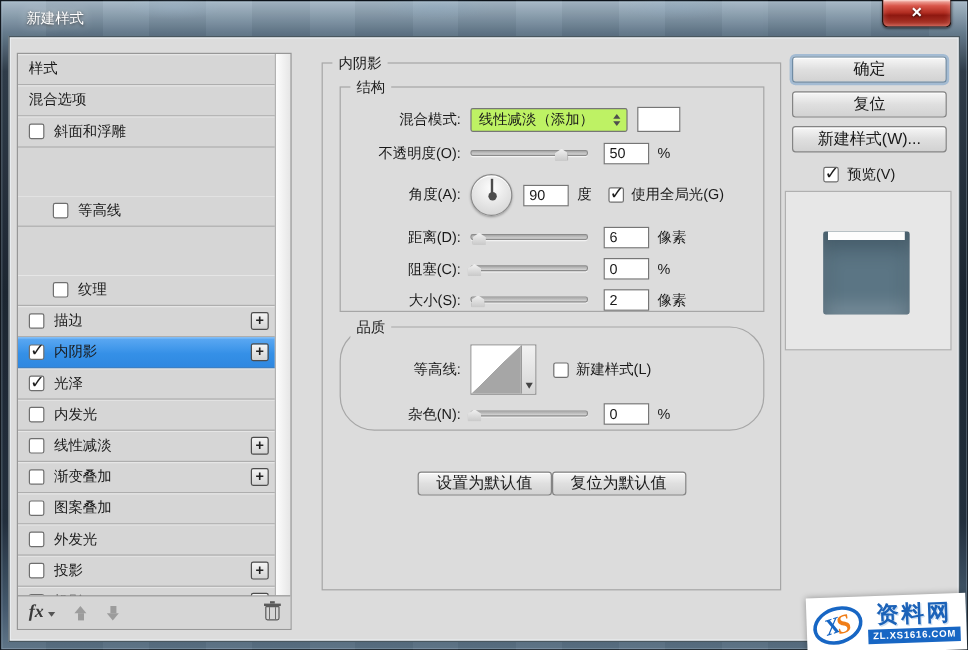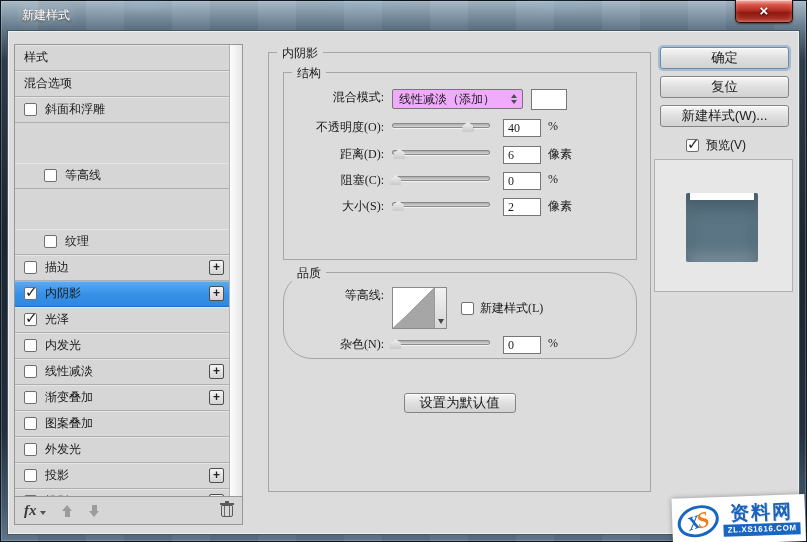--- a/index.html
+++ b/index.html
@@ -84,23 +84,23 @@
 .btn { display:block; border:1px solid #848484; border-radius:3px; text-align:center;
   background: linear-gradient(180deg,#f7f7f7,#dfdfdf 50%,#d2d2d2);
   box-shadow: inset 0 1px 0 #fff; cursor:pointer; color:#1a1a1a; }
 .btn.default-focus { box-shadow: 0 0 0 2px rgba(125,165,205,.6), inset 0 1px 0 #fff; border-color:#6f8ba3; }
 
 .fieldset { position:absolute; border:1px solid #a6a6a6; }
 .fieldset > .legend { position:absolute; top:-8px; left:8px; background:#dcdcdc; padding:0 5px; white-space:nowrap; }
 .fs-main { left:260px; top:21px; width:383px; height:440px; }
 .fs-structure { left:14px; right:13px; top:19px; height:188px; }
 .fs-quality { left:14px; right:13px; top:219px; height:87px;border-radius:29px; }
-.row { display:flex; margin:0 0 0 6px;font-family:Liberation Serif, serif; }
+.row { display:flex; align-items:center; margin:0 0 0 6px; }
 .rlabel { width:94px; text-align:right; margin-right:8px; flex:none; white-space:nowrap; }
-.dropdown { width:131px; height:20px; background:#f0abfc; border:1px solid #767676; border-radius:2px;
+.dropdown { width:131px; height:20px; background:#bef264; border:1px solid #767676; border-radius:2px;
   display:flex; align-items:center; padding-left:6px; cursor:pointer; }
 .dd-text { white-space:nowrap; }
 .spin { margin-left:auto; margin-right:5px; display:flex; flex-direction:column; gap:2px; }
 .spin::before { content:""; border:3.5px solid transparent; border-top:none; border-bottom:4.5px solid #4e4e4e; }
 .spin::after  { content:""; border:3.5px solid transparent; border-bottom:none; border-top:4.5px solid #4e4e4e; }
 .swatch { width:36px; height:21px; background:#fff; border:1px solid #767676; margin-left:8px; cursor:pointer; }
 .dial { width:35px; height:35px; border-radius:50%; border:1px solid #8a8a8a; flex:none;
   background: radial-gradient(circle at 50% 32%, #fdfdfd, #cfcfcf); position:relative;
   box-shadow: 0 1px 2px rgba(0,0,0,.3), inset 0 1px 0 #fff; cursor:pointer; }
 .dial::before { content:""; position:absolute; left:16px; top:3px; width:2px; height:14px; background:#4b4b4b; }
@@ -243,24 +243,34 @@
           </div>
           <div class="swatch"></div>
         </div>
 
         <div class="row" style="margin-top:9px;">
           <span class="rlabel">不透明度(O):</span>
           <div class="slider">
               <div class="track"></div>
               <div class="thumb" style="left:77%"></div>
             </div>
-          <div class="valbox" style="margin-left:13px;">40</div>
+          <div class="valbox" style="margin-left:13px;">50</div>
           <span class="unit">%</span>
         </div>
 
+        <div class="row" style="margin-top:8px;">
+          <span class="rlabel">角度(A):</span>
+          <div class="dial"></div>
+          <div class="valbox" style="margin-left:9px;">90</div>
+          <span class="unit">度</span>
+          <span class="cb-inline">
+            <span class="pscb on"></span>
+            <span>使用全局光(G)</span>
+          </span>
+        </div>
 
         <div class="row" style="margin-top:9px;">
           <span class="rlabel">距离(D):</span>
           <div class="slider">
               <div class="track"></div>
               <div class="thumb" style="left:7%"></div>
             </div>
           <div class="valbox" style="margin-left:13px;">6</div>
           <span class="unit">像素</span>
         </div>
@@ -307,20 +317,21 @@
               <div class="track"></div>
               <div class="thumb" style="left:3%"></div>
             </div>
           <div class="valbox" style="margin-left:13px;">0</div>
           <span class="unit">%</span>
         </div>
       </div>
 
       <div class="defaults-row">
         <button class="btn">设置为默认值</button>
+        <button class="btn">复位为默认值</button>
       </div>
     </div>
 
     <button class="btn default-focus okbtn">确定</button>
     <button class="btn resetbtn">复位</button>
     <button class="btn newstylebtn">新建样式(W)...</button>
     <span class="preview-cb">
       <span class="pscb on"></span>
       <span>预览(V)</span>
     </span>

